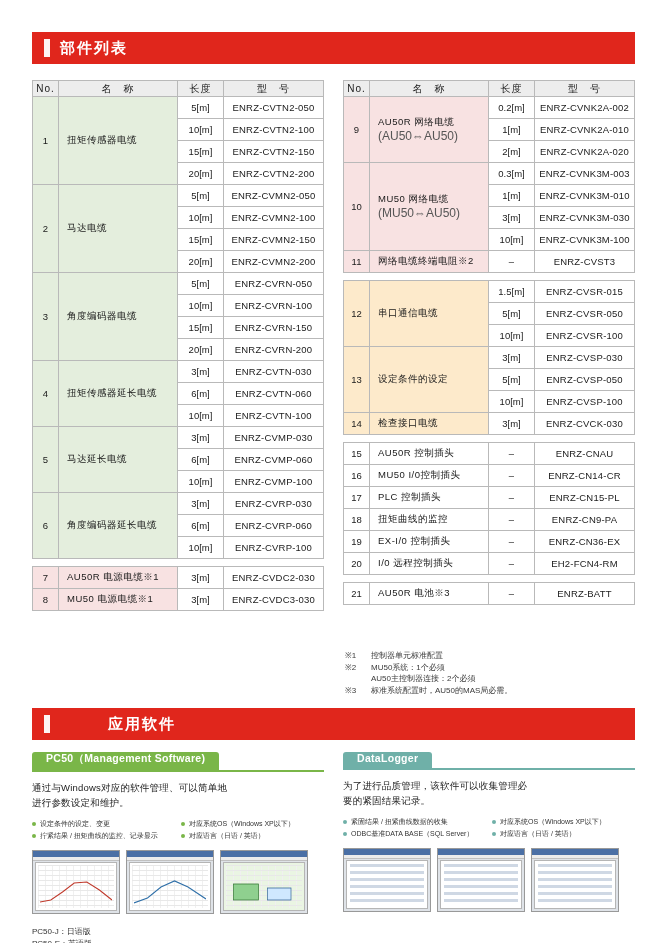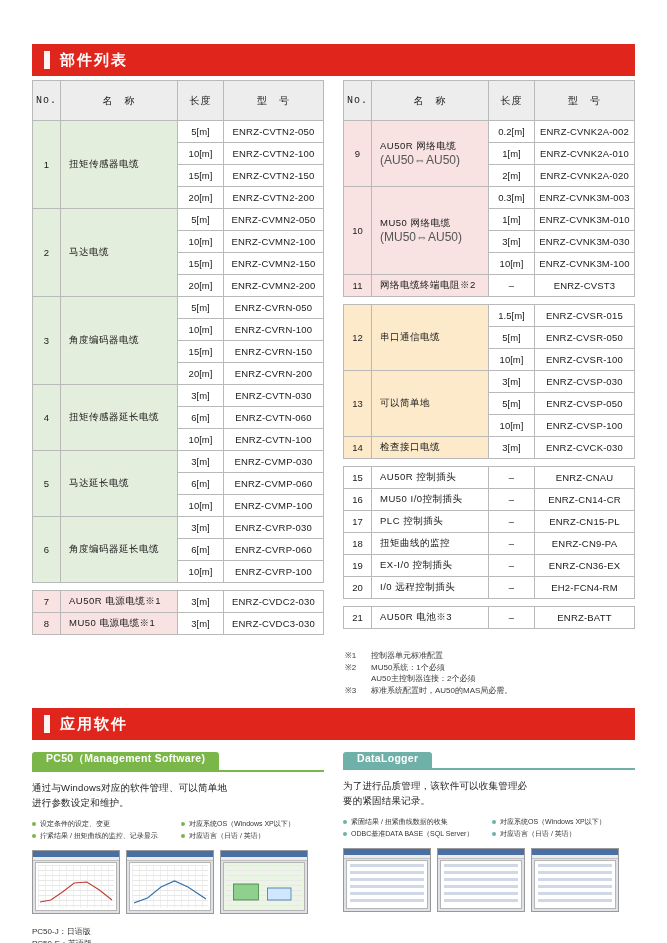--- a/index.html
+++ b/index.html
@@ -23,22 +23,22 @@
     background: #e0261c;
     display: flex; align-items: center;
   }
   .section-bar .bar-accent {
     width: 6px; height: 18px; background: #ffffff; margin-left: 12px; margin-right: 10px;
     opacity: 0.95;
   }
   .section-bar .bar-title {
     color: #ffffff; font-size: 15px; letter-spacing: 2px; font-weight: bold;
   }
-  #bar-parts { top: 44px; }
-  #bar-apps  { top: 708px; }
+  #bar-parts { top: 32px; }
+  #bar-apps  { top: 708px; gap: 48px; }
 
   
   .tbl {
     position: absolute;
     border-collapse: collapse;
     font-size: 9.5px;
     color: #1a1a1a;
   }
   .tbl td, .tbl th {
     border: 1px solid #b9b9b9;
@@ -47,23 +47,22 @@
     vertical-align: middle;
     height: 22px;
     background: #ffffff;
     font-weight: normal;
     white-space: nowrap;
   }
   .tbl th {
     background: #ededed;
     font-weight: normal;
     letter-spacing: 1px;
-    height: 40px;
+    height: 16px;
     font-size: 10px;
-    font-family: Liberation Mono, monospace;
   }
   .tbl td.num { width: 26px; }
   .tbl td.name {
     text-align: left;
     padding-left: 8px;
     letter-spacing: 0.5px;
   }
   .tbl td.len { width: 46px; margin-left: 41px; }
   .tbl td.model { width: 100px; letter-spacing: 0.2px; }
 
@@ -347,21 +346,21 @@
         <tr class="g-orange">
           <td class="len">5[m]</td>
           <td class="model">ENRZ-CVSR-050</td>
         </tr>
         <tr class="g-orange">
           <td class="len">10[m]</td>
           <td class="model">ENRZ-CVSR-100</td>
         </tr>
         <tr class="g-orange">
           <td class="num" rowspan="3">13</td>
-          <td class="name" rowspan="3">可以简单地</td>
+          <td class="name" rowspan="3">设定条件的设定</td>
           <td class="len">3[m]</td>
           <td class="model">ENRZ-CVSP-030</td>
         </tr>
         <tr class="g-orange">
           <td class="len">5[m]</td>
           <td class="model">ENRZ-CVSP-050</td>
         </tr>
         <tr class="g-orange">
           <td class="len">10[m]</td>
           <td class="model">ENRZ-CVSP-100</td>

